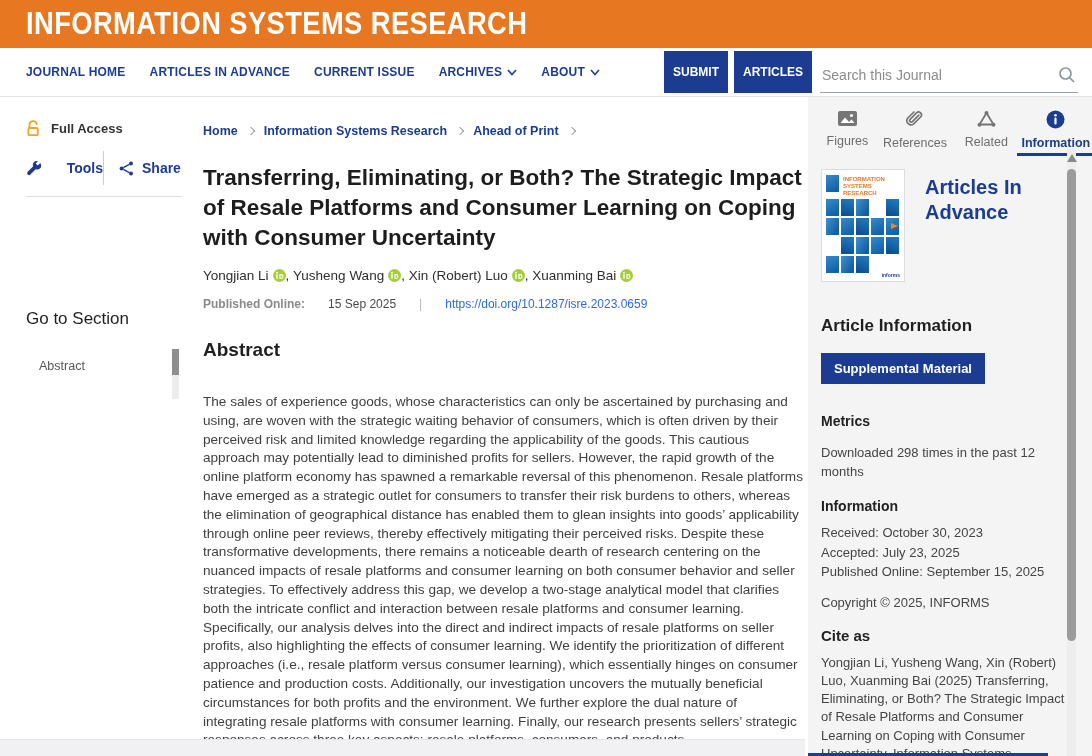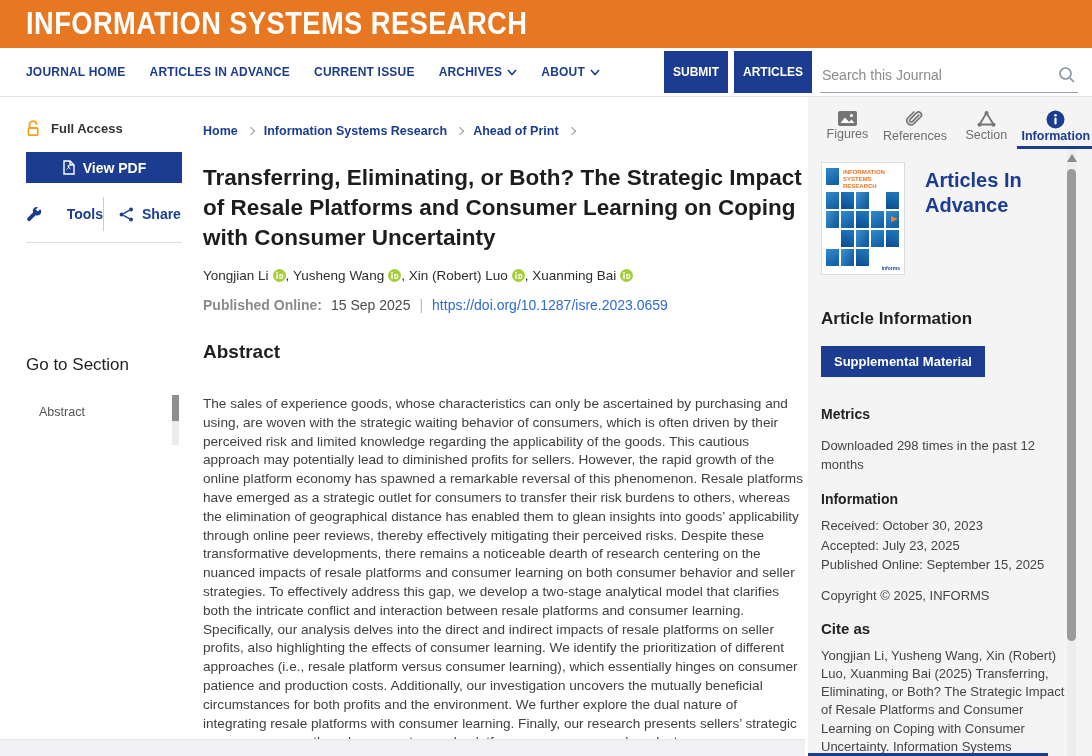--- a/index.html
+++ b/index.html
@@ -54,34 +54,34 @@
   .main { flex:1; padding:27px 4px 0 0; }
   .breadcrumb { display:flex; align-items:center; gap:10px; font-size:12.5px; font-weight:bold; color:#1B3C90; }
   .crumb { cursor:pointer; white-space:nowrap; }
   .crumb-sep { width:6px; height:6px; border-top:1.6px solid #9b9b9b; border-right:1.6px solid #9b9b9b;
                transform:rotate(45deg); margin-top:-1px; flex:none; }
   .article-title { margin-top:25px; width:600px; font-size:22.5px; line-height:30px; font-weight:bold; color:#1d1d1d; }
   .authors { margin-top:15px; display:flex; align-items:center; flex-wrap:wrap; font-size:13.5px; color:#2e2e2e; }
   .author { display:flex; align-items:center; cursor:pointer; }
   .author + .author::before { content:", "; white-space:pre; cursor:default; }
   .orcid { margin-left:4px; display:inline-flex; cursor:pointer; }
-  .pub-row { margin-top:14px; display:flex; align-items:center; gap:9px; font-size:14px; }
+  .pub-row { margin-top:14px; display:flex; align-items:center; gap:23px; font-size:12px; }
   .pub-label { color:#8a8a8a; font-weight:bold; }
   .pub-date { color:#4a4a4a; }
   .pub-sep { color:#bbb; }
   .doi { color:#2E6BD5; cursor:pointer; }
   .abstract-h { margin-top:28px; font-size:19px; font-weight:bold; color:#1f1f1f; }
   .abstract-p { margin-top:32px; width:601px; font-size:13.6px; line-height:18.8px; color:#3f3f3f; }
   .history { margin-top:12px; font-size:13.6px; color:#3f3f3f; }
   .history .hl { font-weight:bold; color:#2b2b2b; }
 
   
   .right-sb { width:287px; flex:none; background:#f4f4f5; position:relative; padding:13px 0 0 13px; }
   .tabs { display:flex; }
-  .tab { display:flex; flex-direction:column; align-items:center; gap:0; font-size:12.5px;
+  .tab { display:flex; flex-direction:column; align-items:center; gap:7px; font-size:12.5px;
          color:#6e6e6e; cursor:pointer; padding-bottom:6px; }
   .tab-figures { width:54px; } .tab-references { width:84px; } .tab-related { width:62px; } .tab-information { width:80px; }
   .tab.active { color:#1B3C90; font-weight:bold; border-bottom:3px solid #1B3C90; padding-bottom:3px; }
   .cover-row { display:flex; margin-top:13px; }
   .cover { width:84px; height:113px; background:#fff; border:1px solid #ddd; padding:5px 4px; position:relative; cursor:pointer; flex:none; }
   .cover-head { display:flex; gap:2px; }
   .cover-title { font-size:6px; font-weight:bold; color:#E87722; line-height:7px; padding:1px 0 0 2px; }
   .cover-grid { display:grid; grid-template-columns:repeat(5,13px); grid-auto-rows:17px; gap:2px; margin-top:2px; }
   .tile { width:13px; height:17px; background:linear-gradient(150deg,#2f86c9 10%,#1361a6 85%); }
   .tile.v2 { background:linear-gradient(200deg,#1e74ba 15%,#0e4f92 90%); }
@@ -154,28 +154,20 @@
 
   <div class="content">
 
     <aside class="left-sb">
       <div class="access-row">
         <svg width="14" height="18" viewBox="0 0 14 18">
             <path d="M3.5 9 V5.6 a3.6 3.6 0 0 1 7.1 -.6" fill="none" stroke="#F5A31F" stroke-width="1.8" stroke-linecap="round"></path>
             <rect x="2.4" y="9" width="9.4" height="7.2" rx="1.3" fill="none" stroke="#F5A31F" stroke-width="1.8"></rect>
           </svg>
         <span>Full Access</span>
-      </div>
-      <div class="view-pdf">
-        <svg width="13" height="15" viewBox="0 0 13 15">
-            <path d="M2 1h6l4 4v9H2z" fill="none" stroke="#fff" stroke-width="1.4"></path>
-            <path d="M8 1v4h4" fill="none" stroke="#fff" stroke-width="1.4"></path>
-            <path d="M4.5 9.5c1.5-.8 3-3.5 2.2-4.2-.9-.7-1.2 2 1.8 3.6" fill="none" stroke="#fff" stroke-width="1"></path>
-          </svg>
-        <span>View PDF</span>
       </div>
       <div class="tools-row">
         <div class="tool-item first">
           <svg width="16" height="16" viewBox="0 0 16 16">
               <path d="M15 4.2a4 4 0 0 1-5.3 5L4.4 14.5a1.9 1.9 0 0 1-2.7-2.7l5.3-5.3A4 4 0 0 1 12 1.2L9.7 3.5l2.1 2.1L14.1 3.3z" fill="#1B3C90"></path>
             </svg>
           <span>Tools</span>
         </div>
         <div class="tool-divider"></div>
         <div class="tool-item second">
@@ -286,21 +278,21 @@
             </svg>
           <span>References</span>
         </div>
         <div class="tab tab-related">
           <svg width="21" height="18" viewBox="0 0 21 18">
               <path d="M10.5 3 17.5 14.5H3.5z" fill="none" stroke="#757575" stroke-width="1.8" stroke-linejoin="round"></path>
               <circle cx="10.5" cy="3" r="2" fill="#757575"></circle>
               <circle cx="3.5" cy="14.7" r="2" fill="#757575"></circle>
               <circle cx="17.5" cy="14.7" r="2" fill="#757575"></circle>
             </svg>
-          <span>Section</span>
+          <span>Related</span>
         </div>
         <div class="tab tab-information active">
           <svg width="19" height="19" viewBox="0 0 19 19">
               <circle cx="9.5" cy="9.5" r="9" fill="#1B3C90"></circle>
               <circle cx="9.5" cy="5.2" r="1.3" fill="#fff"></circle>
               <rect x="8.4" y="7.6" width="2.2" height="7" rx="1.1" fill="#fff"></rect>
             </svg>
           <span>Information</span>
         </div>
       </div>

